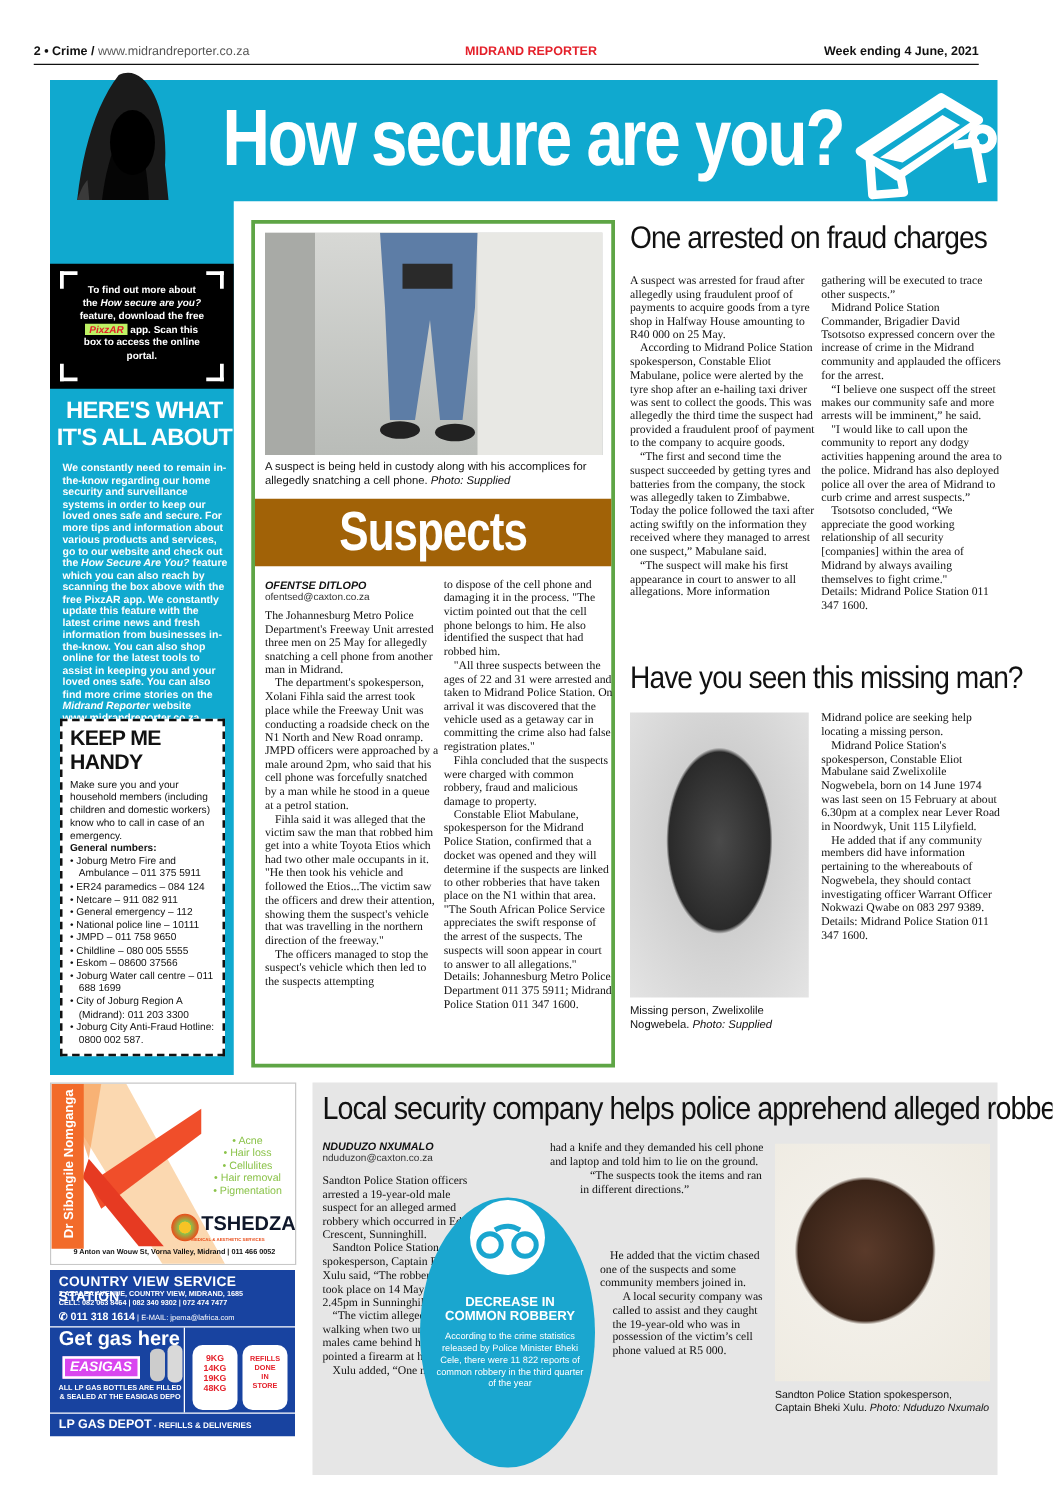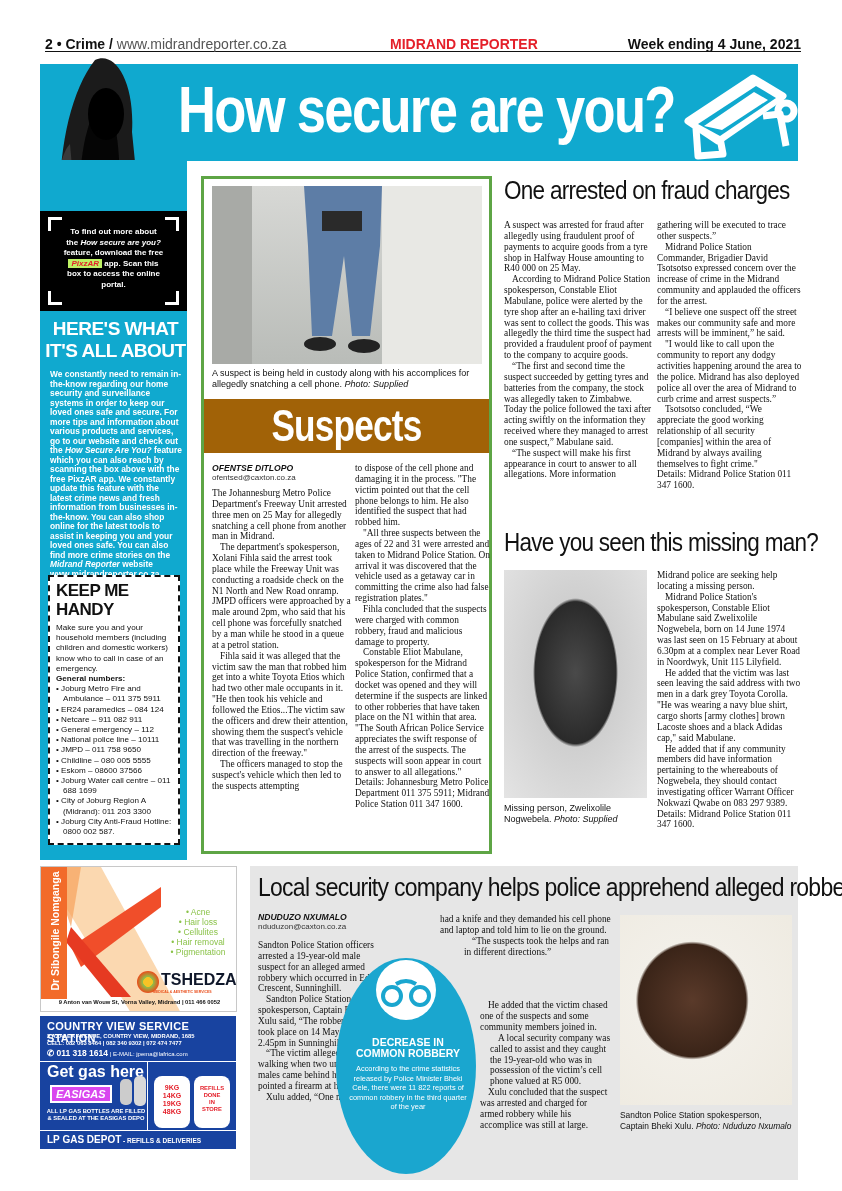--- a/index.html
+++ b/index.html
@@ -1,21 +1,21 @@
 <!DOCTYPE html>
 <html><head>
 <meta charset="utf-8">
 <style>
   *{box-sizing:border-box;margin:0;padding:0;}
   body{width:842px;height:1191px;background:#fff;position:relative;overflow:hidden;font-family:"Liberation Serif",serif;color:#111;}
   .abs{position:absolute;}
   .sans{font-family:"Liberation Sans",sans-serif;}
 
   
-  #topbar{left:45px;top:34px;width:756px;height:18px;border-bottom:1.5px solid #111;font-family:"Liberation Sans",sans-serif;font-size:14px;font-weight:bold;}
+  #topbar{left:27px;top:34px;width:756px;height:18px;border-bottom:1.5px solid #111;font-family:"Liberation Sans",sans-serif;font-size:10px;font-weight:bold;}
   #topbar .left{position:absolute;left:0;top:2px;}
   #topbar .left .url{color:#555;font-weight:normal;}
   #topbar .mid{position:absolute;left:345px;top:2px;color:#e4202a;}
   #topbar .right{position:absolute;right:0;top:2px;}
 
   
   #banner{left:40px;top:64px;width:758px;height:97px;background:#10a9cf;}
   #banner-title{left:178px;top:70px;font-family:"Liberation Sans",sans-serif;font-weight:bold;font-size:64px;color:#fff;letter-spacing:-2px;transform:scaleX(0.82);transform-origin:left top;line-height:80px;}
   #camera{left:668px;top:66px;width:130px;height:95px;}
 
@@ -165,21 +165,20 @@
   <p>Tsotsotso concluded, “We appreciate the good working relationship of all security [companies] within the area of Midrand by always availing themselves to fight crime."</p>
   <p class="ni">Details: Midrand Police Station 011 347 1600.</p>
 </div>
 
 <div class="abs headline" style="left:504px;top:527px;">Have you seen this missing man?</div>
 <div id="missing-photo" class="abs"></div>
 <div class="abs sans" style="left:504px;top:803px;width:145px;font-size:9px;line-height:11px;"><span>Missing person, Zwelixolile Nogwebela. </span><i>Photo: Supplied</i></div>
 <div class="abs body" style="left:657px;top:570px;width:145px;">
   <p class="ni">Midrand police are seeking help locating a missing person.</p>
   <p>Midrand Police Station's spokesperson, Constable Eliot Mabulane said Zwelixolile Nogwebela, born on 14 June 1974 was last seen on 15 February at about 6.30pm at a complex near Lever Road in Noordwyk, Unit 115 Lilyfield.</p>
-  <p>He added that the victim was last seen leaving the said address with two men in a dark grey Toyota Corolla. "He was wearing a navy blue shirt, cargo shorts [army clothes] brown Lacoste shoes and a black Adidas cap," said Mabulane.</p>
   <p>He added that if any community members did have information pertaining to the whereabouts of Nogwebela, they should contact investigating officer Warrant Officer Nokwazi Qwabe on 083 297 9389.</p>
   <p class="ni">Details: Midrand Police Station 011 347 1600.</p>
 </div>
 
 <div id="ad1" class="abs">
   <svg class="abs" style="left:0;top:0;" width="197" height="146" viewBox="0 0 197 146">
     <rect x="0" y="0" width="197" height="146" fill="#fff"></rect>
     <path d="M0 0 L60 0 L140 146 L90 146 Z" fill="#fbd8b0"></path>
     <path d="M10 0 L40 0 L30 60 Z" fill="#f7a35c" opacity="0.7"></path>
     <path d="M30 80 L120 20 L120 40 L40 100 Z" fill="#f04e2a"></path>
@@ -235,24 +234,23 @@
   <div class="email">nduduzon@caxton.co.za</div>
 </div>
 <div class="abs body" style="left:258px;top:940px;width:128px;">
   <p class="ni">Sandton Police Station officers arrested a 19-year-old male suspect for an alleged armed robbery which occurred in Edison Crescent, Sunninghill.</p>
   <p>Sandton Police Station spokesperson, Captain Bheki Xulu said, “The robbery incident took place on 14 May at about 2.45pm in Sunninghill.</p>
   <p>“The victim alleged that he was walking when two unknown males came behind him and one pointed a firearm at him.”</p>
   <p>Xulu added, “One man</p>
 </div>
 <div class="abs body" style="left:440px;top:914px;width:172px;">
   <p class="ni">had a knife and they demanded his cell phone and laptop and told him to lie on the ground.</p>
-  <p style="padding-left:24px;">“The suspects took the helps and ran in different directions.”</p>
+  <p style="padding-left:24px;">“The suspects took the items and ran in different directions.”</p>
   <p style="padding-left:40px;margin-top:43px;">He added that the victim chased one of the suspects and some community members joined in.</p>
   <p style="padding-left:50px;">A local security company was called to assist and they caught the 19-year-old who was in possession of the victim’s cell phone valued at R5 000.</p>
-  <p style="padding-left:40px;">Xulu concluded that the suspect was arrested and charged for armed robbery while his accomplice was still at large.</p>
 </div>
 
 <svg class="abs" style="left:336px;top:948px;" width="140" height="232" viewBox="0 0 140 232">
   <ellipse cx="70" cy="118" rx="70" ry="108" fill="#1aa6cf"></ellipse>
   <circle cx="70" cy="42" r="30" fill="#fff"></circle>
   <g fill="none" stroke="#1aa6cf" stroke-width="4">
     <circle cx="56" cy="48" r="9"></circle>
     <circle cx="84" cy="48" r="9"></circle>
     <path d="M60 36 Q70 30 80 36"></path>
   </g>

